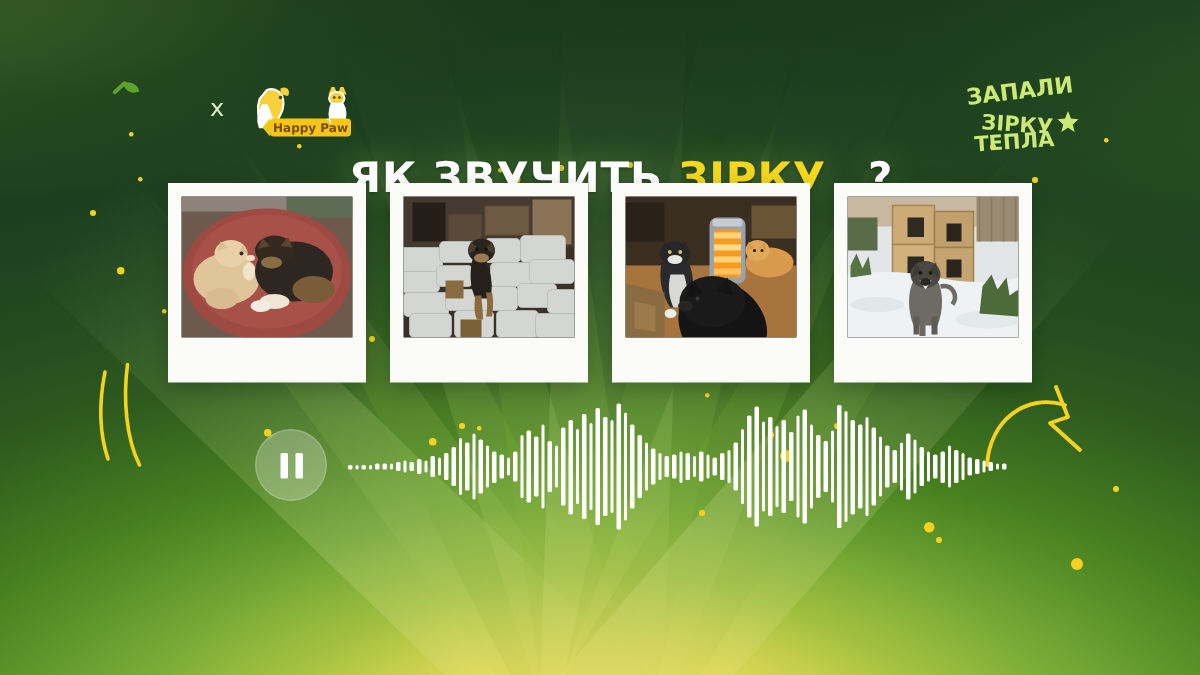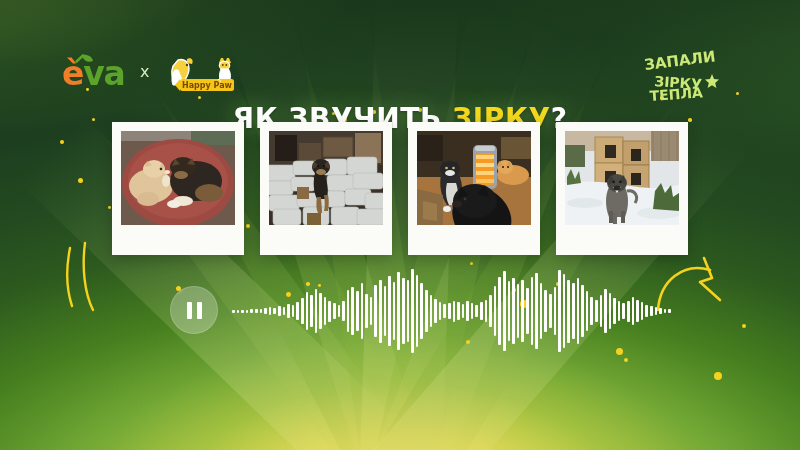--- a/index.html
+++ b/index.html
@@ -86,21 +86,21 @@
   
   .title {
     position:absolute; left:0; right:0; top:54px;
     text-align:center;
     font-family:"DejaVu Sans", sans-serif;
     font-size:28px; font-weight:700;
     letter-spacing:.6px;
     text-shadow:0 0 22px rgba(140,200,90,.45), 0 1px 3px rgba(0,0,0,.35);
     white-space:nowrap;
   }
-  .t-white { color:#ffffff; }
+  .t-white { color:#ffffff;margin-left:28px; }
   .t-yellow { color:#f5d81e; }
 
   
   .star-logo { position:absolute; right:72px; top:2px; width:86px; height:56px; }
 
   
   .photos {
     position:absolute; top:122px; left:0; right:0;
     height:134px;
     display:flex; justify-content:center; gap:16px;
@@ -215,23 +215,20 @@
       <div class="spark" style="left: 86px; top: 88px; width: 2.8px; height: 2.8px; background: rgb(245, 210, 30);"></div>
     </div>
 
   <div class="header">
 
     <div class="eva-logo">
       <svg width="76" height="44" viewBox="0 0 76 44">
         <path d="M20 3 C25 2, 30 4, 31 9 C26 11, 21 9, 20 3 Z" fill="#5ba32b"></path>
         <path d="M14.5 9.5 L21 3.5" stroke="#5ba32b" stroke-width="2.6" stroke-linecap="round" fill="none"></path>
       </svg>
-      <div class="eva-text" style="position:absolute;left:0;top:0;">
-        <span class="eva-e">è</span><span class="eva-va">va</span>
-      </div>
     </div>
 
     <div class="collab-x">x</div>
 
     <div class="hp-logo">
       <svg width="84" height="46" viewBox="0 0 84 46">
 
         <g>
           <path d="M20 10 C26 8, 31 12, 31 19 C31 25, 27 30, 24 34 L17 34 C14 29, 13 22, 15 16 Z" fill="#f7d13c" stroke="#fff" stroke-width="1.4"></path>
           <path d="M17 20 C14 24, 13 30, 15 35 L26 35 C24 30, 22 24, 20 20 Z" fill="#ffffff" stroke="#fff" stroke-width="1"></path>

